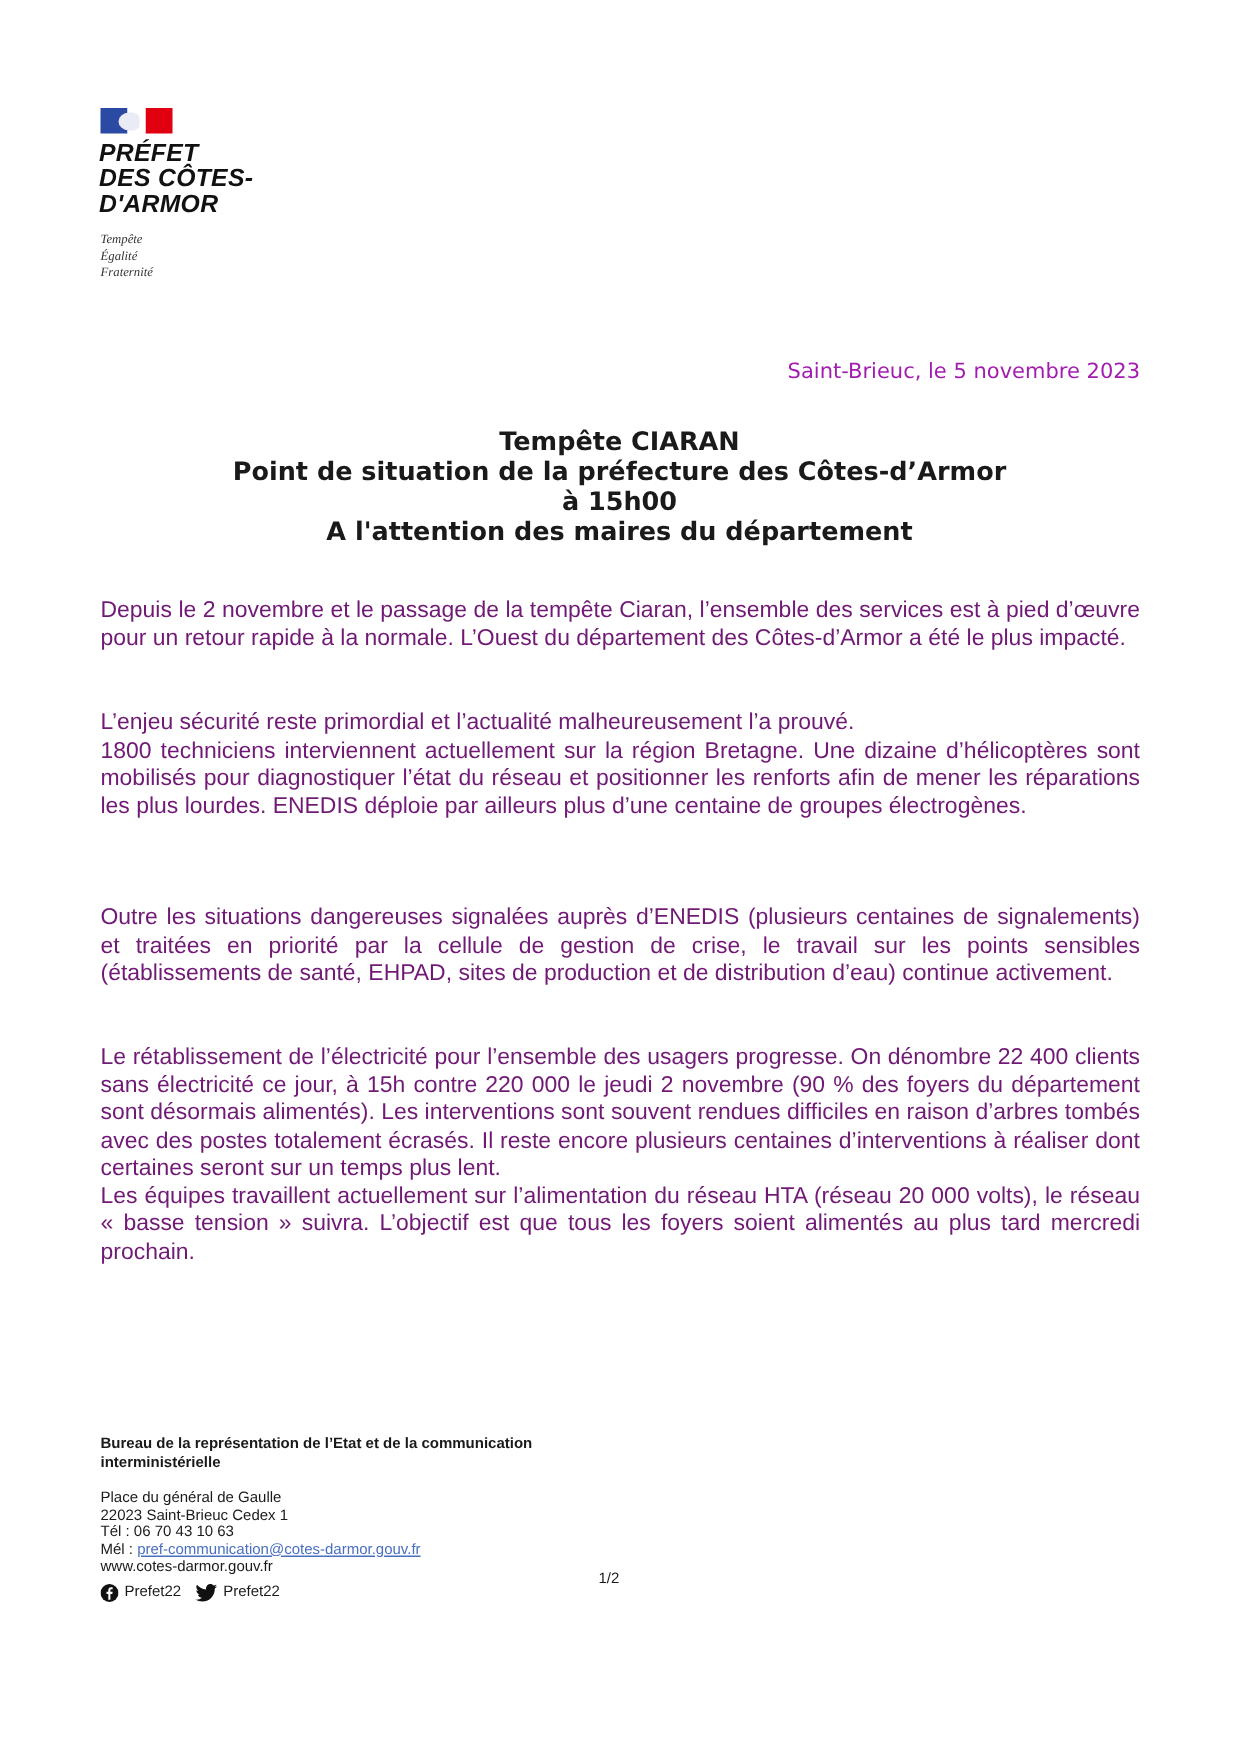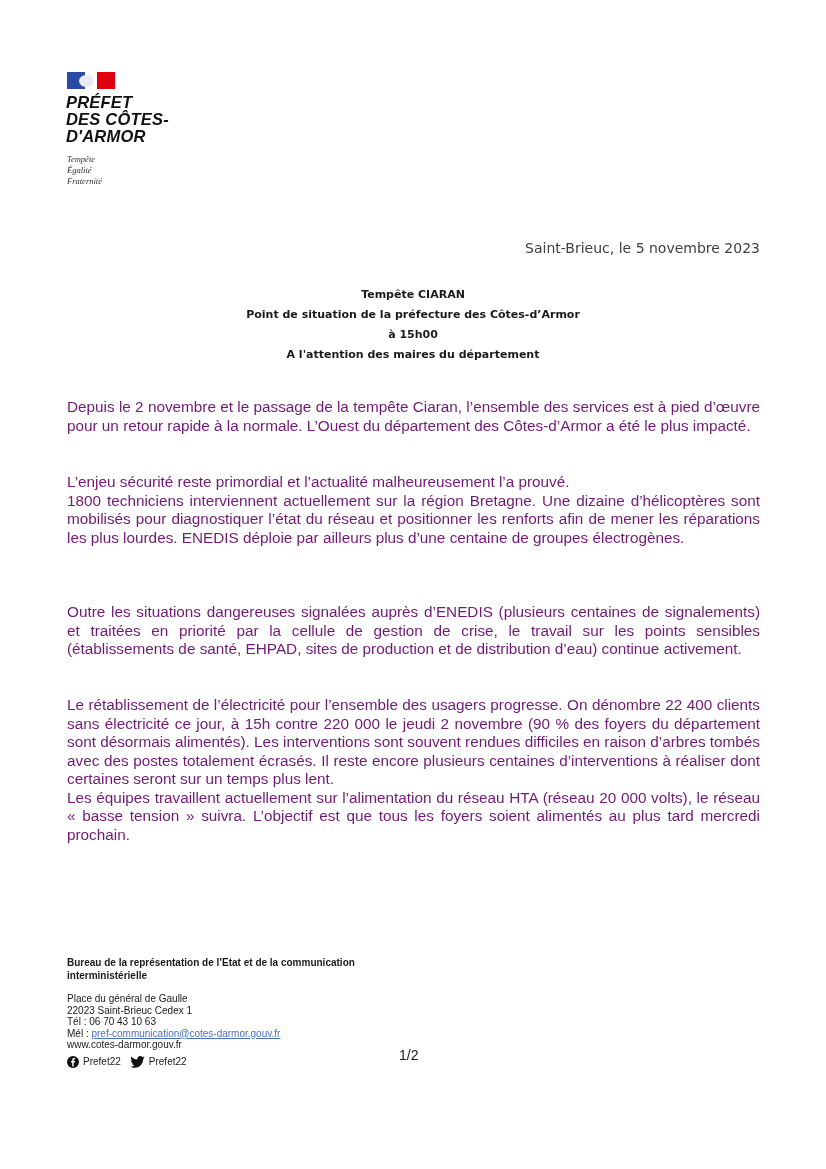--- a/index.html
+++ b/index.html
@@ -13,40 +13,40 @@
   .flag .white { width: 12px; height: 17px; background: #ffffff; position: relative; }
   .flag .white::before { content: ""; position: absolute; left: -6px; top: 3px; width: 14px; height: 12px;
          border-radius: 60% 40% 40% 60%; background: #e9ecf5; }
   .flag .red { width: 18px; height: 17px; background: #e1000f; }
   .pref-title { left: 66px; top: 94px; font-family: "Liberation Sans", sans-serif; font-weight: 700;
          font-size: 16.5px; line-height: 17px; letter-spacing: 0.2px; color: #111; font-style: italic; }
   .motto { left: 67px; top: 154px; font-family: "Liberation Serif", serif; font-style: italic;
          font-size: 8.5px; line-height: 11px; color: #333; }
 
   
-  .date { right: 66px; top: 240px; font-size: 14px; color: #404040; font-family: "DejaVu Sans", sans-serif; }
+  .date { right: 66px; top: 240px; font-size: 14px; color: #a21caf; font-family: "DejaVu Sans", sans-serif; }
 
   
-  .title-block { left: 0; width: 826px; top: 285px; text-align: center; font-weight: 700; font-size: 11px;
+  .title-block { left: 0; width: 826px; top: 285px; text-align: center; font-weight: 700; font-size: 17px;
          line-height: 20px; font-family: "DejaVu Sans", sans-serif; }
 
   
   .body { left: 67px; width: 693px; font-family: "Liberation Sans", sans-serif; font-size: 15.3px;
          line-height: 18.5px; text-align: justify; color: #701a75; }
   .body p { margin: 0; }
   .heading-u { text-decoration: underline; }
 
   
   .footer { left: 67px; top: 956px; font-family: "Liberation Sans", sans-serif; font-size: 10px; color: #1a1a1a; }
   .footer .bureau { font-weight: 700; line-height: 13px; width: 330px; }
   .footer .addr { margin-top: 11px; line-height: 11.5px; }
   .footer a { color: #4a6fc0; text-decoration: underline; }
   .social { display: flex; align-items: center; gap: 4px; margin-top: 5px; }
   .social .ico { display: inline-block; width: 12px; height: 12px; }
-  .page-num { left: 399px; top: 1047px; font-family: "Liberation Sans", sans-serif; font-size: 14px; color: #1a1a1a; }
+  .page-num { left: 399px; top: 1047px; font-family: "Liberation Sans", sans-serif; font-size: 10px; color: #1a1a1a; }
 </style>
 </head>
 <body>
 
 <div class="abs flag">
   <div class="blue"></div>
   <div class="white"></div>
   <div class="red"></div>
 </div>
 <div class="abs pref-title">

